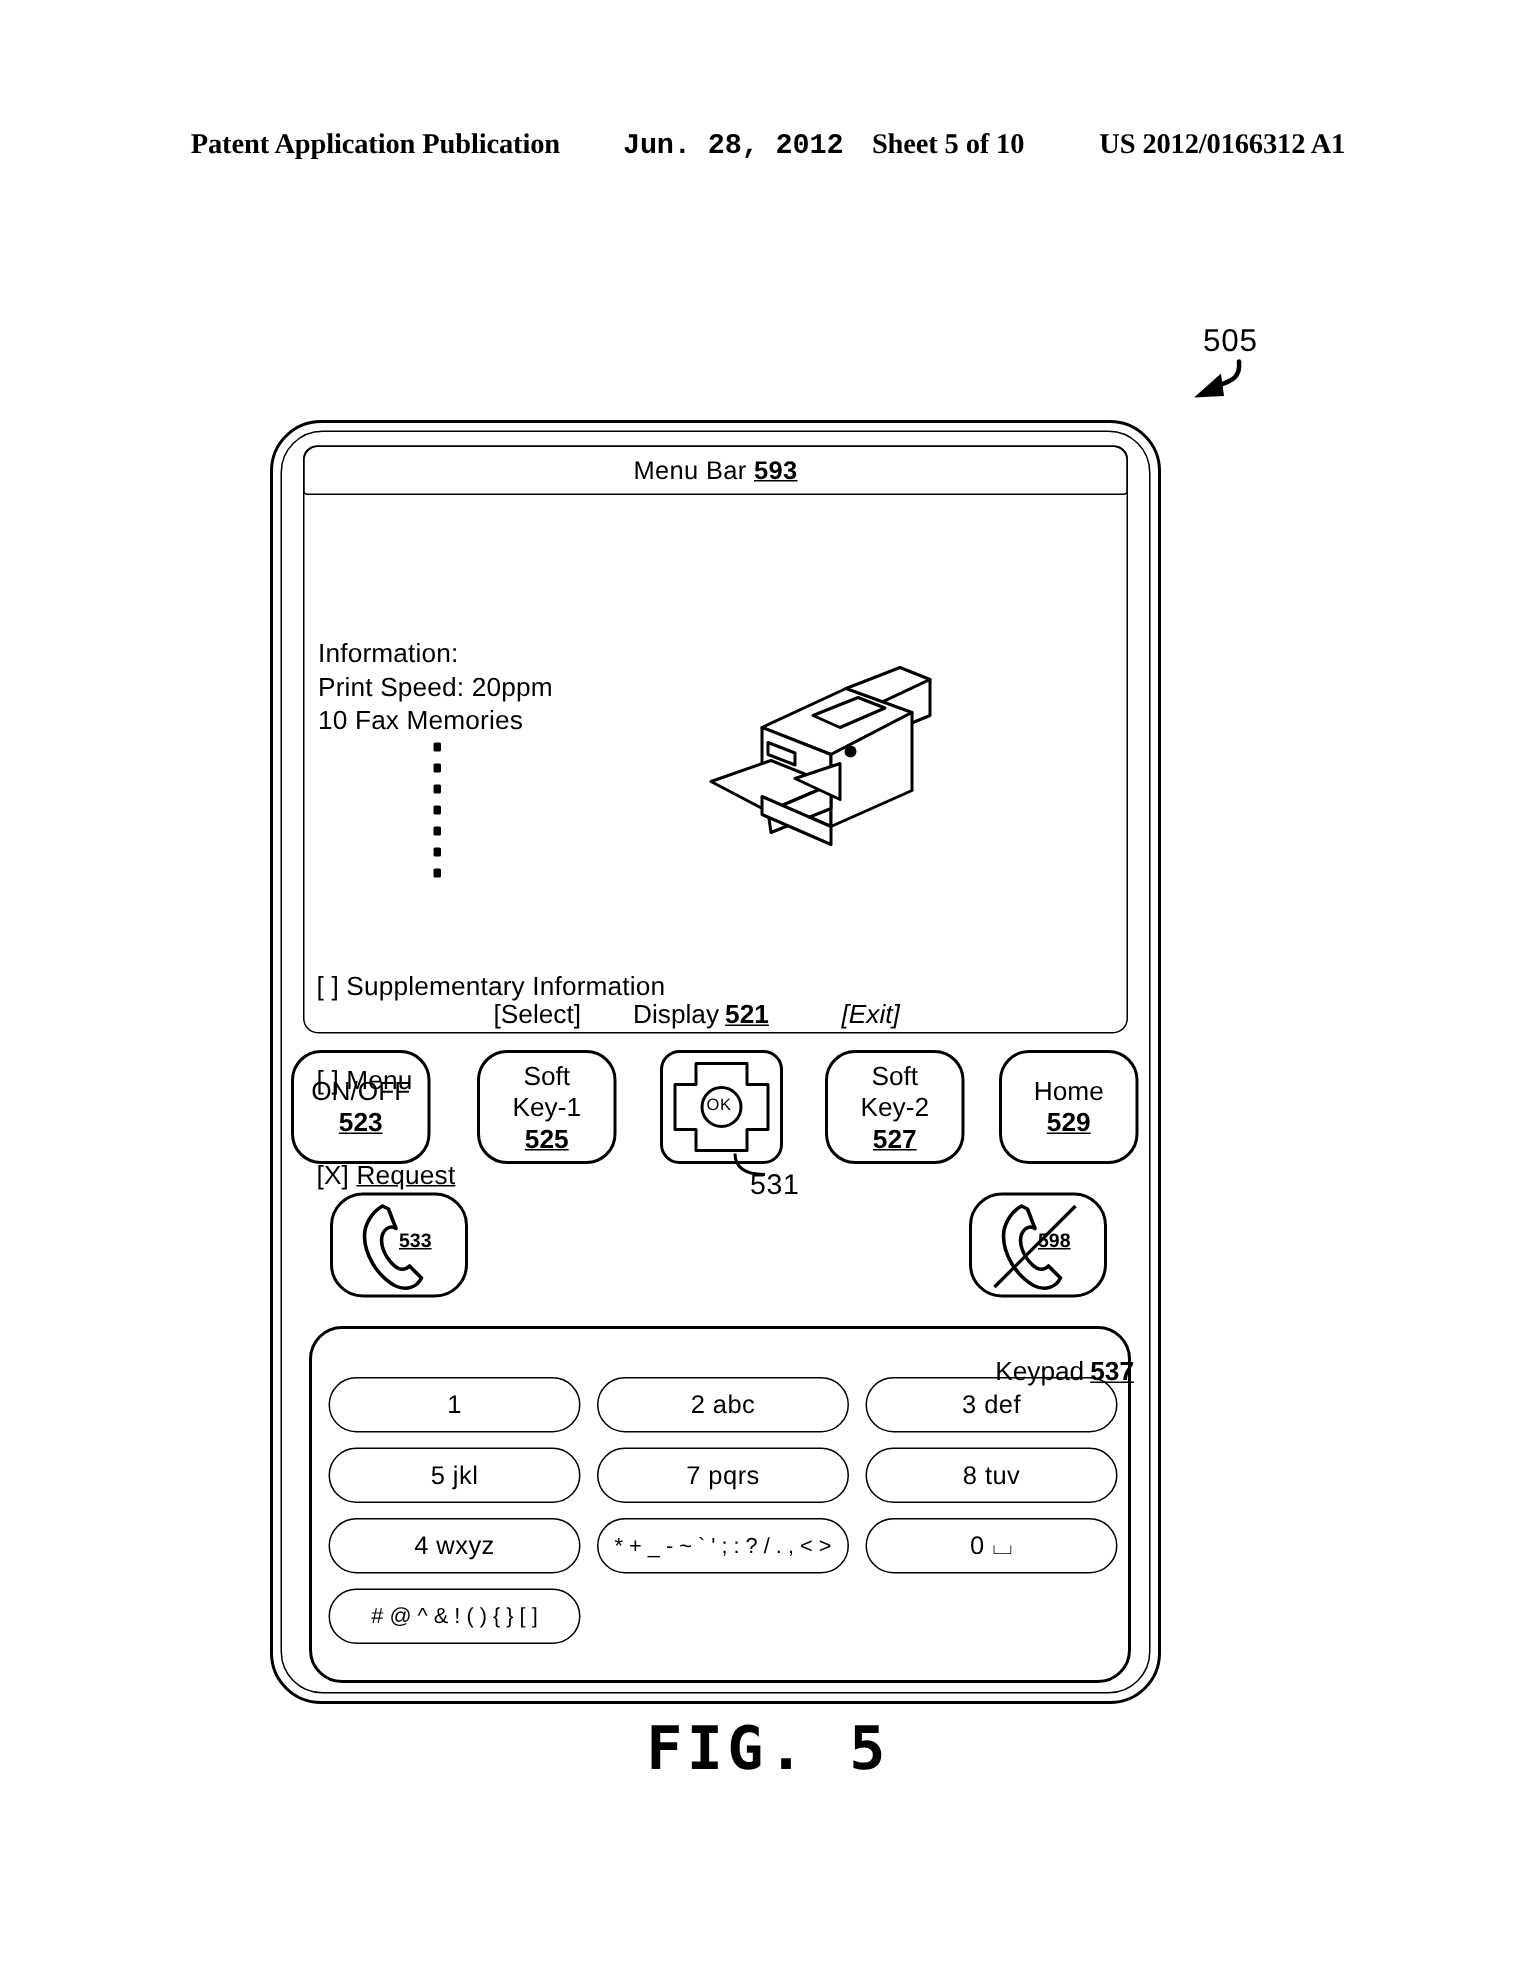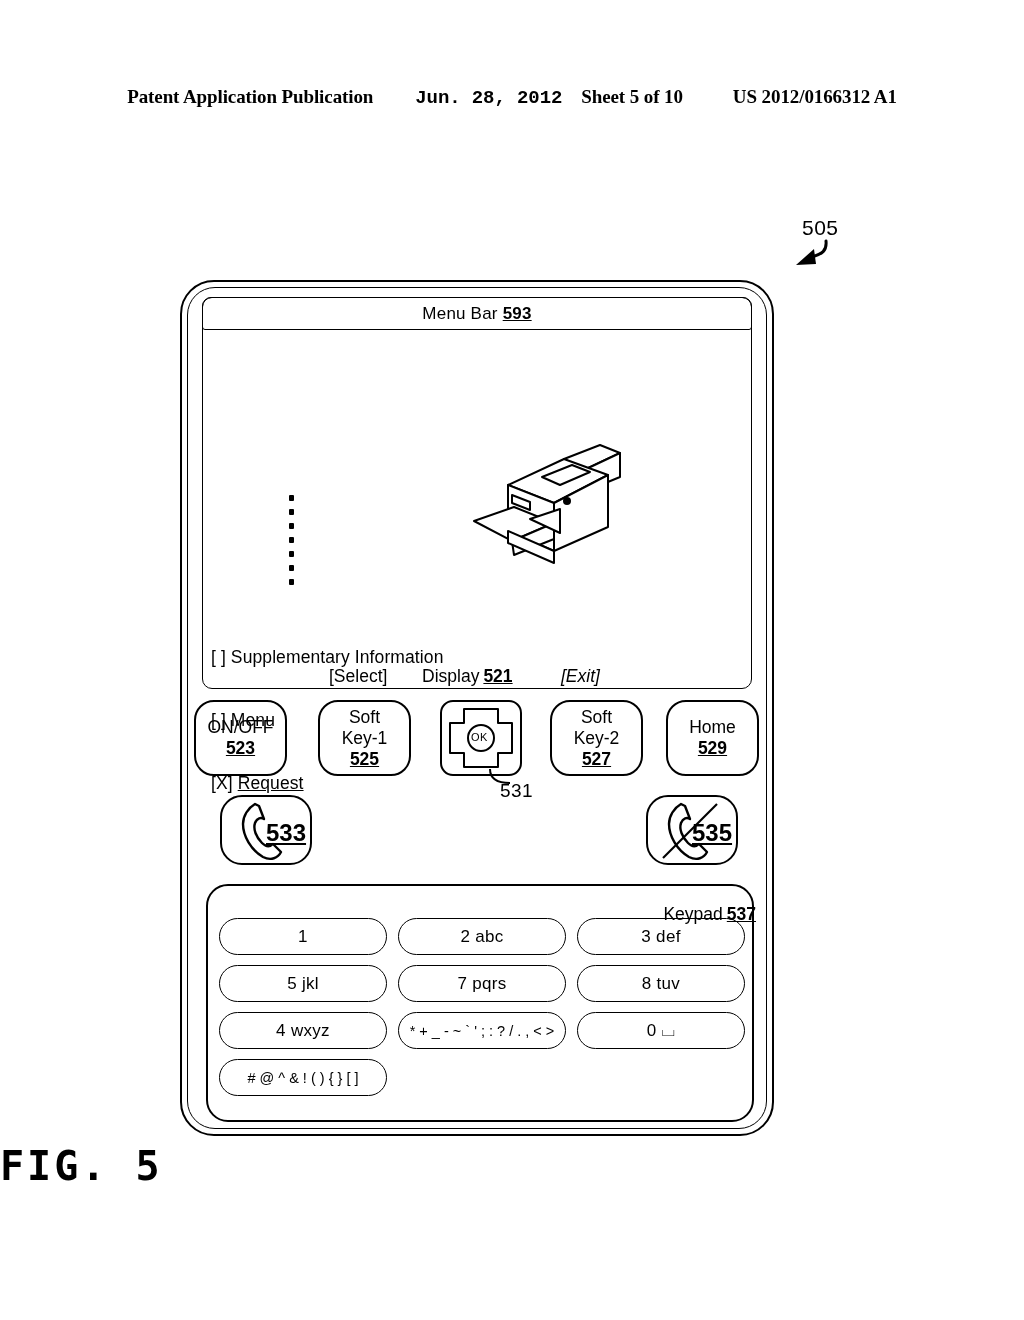--- a/index.html
+++ b/index.html
@@ -222,21 +222,21 @@
     border: 2px solid #000;
     border-radius: 22px;
     box-sizing: border-box;
   }
   .phone-call { left: 26px; }
   .phone-end  { left: 452px; }
   .phone-num {
     position: absolute;
     left: 44px;
     top: 22px;
-    font-size: 24px;
+    font-size: 13px;
     text-decoration: underline;
     font-weight: 600;
     z-index: 3;
   }
 
   
   .keypad-panel {
     position: absolute;
     left: 206px;
     top: 884px;
@@ -280,20 +280,21 @@
     overflow: hidden;
   }
   .key.dense { font-size: 14.5px; letter-spacing: 0px; }
 
   
   .fig-caption {
     position: absolute;
     left: 0;
     top: 1143px;
     width: 1024px;
+    text-align: center;
     font-family: "DejaVu Sans Mono", monospace;
     font-size: 40px;
     font-weight: bold;
     letter-spacing: 3px;
   }
 </style>
 </head>
 <body>
 
 <div class="pub-header">
@@ -312,20 +313,25 @@
 <div class="device-outer"></div>
 <div class="device-inner"></div>
 
 <div class="screen">
 
   <div class="menu-bar">
     <span>Menu Bar</span>
     <span class="num">593</span>
   </div>
 
+  <div class="info-block">
+    <div>Information:</div>
+    <div>Print Speed: 20ppm</div>
+    <div>10 Fax Memories</div>
+  </div>
 
   <div class="vdots">
     <span></span>
       <span></span>
       <span></span>
       <span></span>
       <span></span>
       <span></span>
       <span></span>
   </div>
@@ -418,21 +424,21 @@
     </svg>
     <span class="phone-num">533</span>
   </div>
 
   <div class="phone-btn phone-end">
     <svg viewBox="0 0 92 70" width="92" height="70" style="position:absolute;left:-1px;top:-1px;">
       <path d="M34 8 C27 12, 22 20, 22 28 C22 40, 30 54, 42 61 C50 65, 57 62, 60 56
                L52 48 C49 51, 45 51, 41 47 C35 41, 32 33, 34 27 C36 22, 40 21, 43 23 L38 10 Z" fill="#fff" stroke="#000" stroke-width="2.4" stroke-linejoin="round"></path>
       <line x1="16" y1="62" x2="70" y2="8" stroke="#000" stroke-width="2.2"></line>
     </svg>
-    <span class="phone-num">535</span>
+    <span class="phone-num">598</span>
   </div>
 </div>
 
 <div class="keypad-panel">
   <div class="keypad-title">
     <span>Keypad</span><span class="num">537</span>
   </div>
   <div class="keypad-grid">
     <div class="key">1</div>
     <div class="key">2 abc</div>

